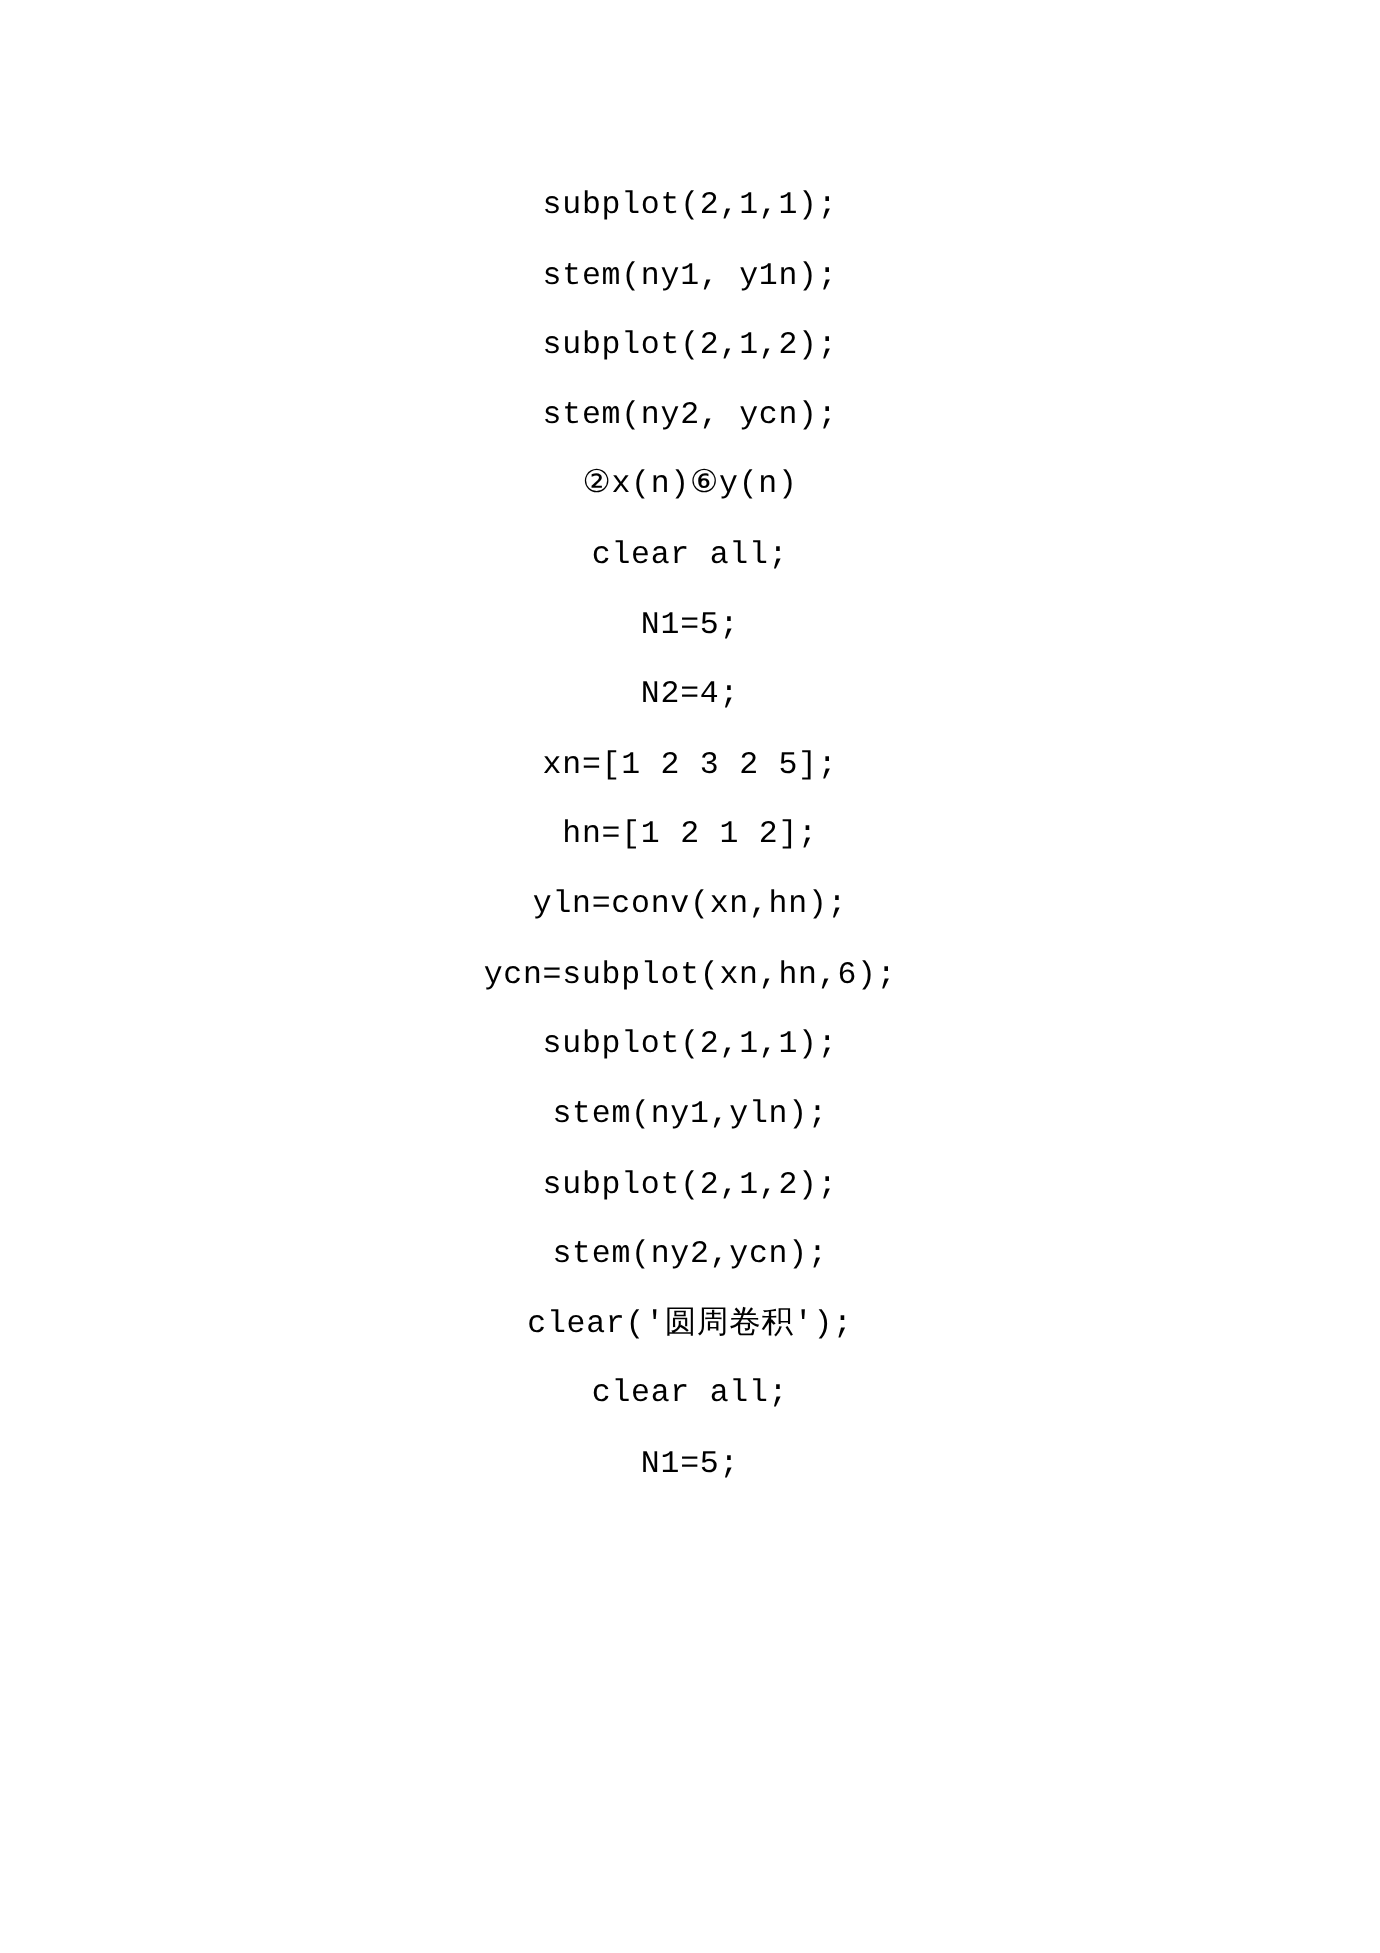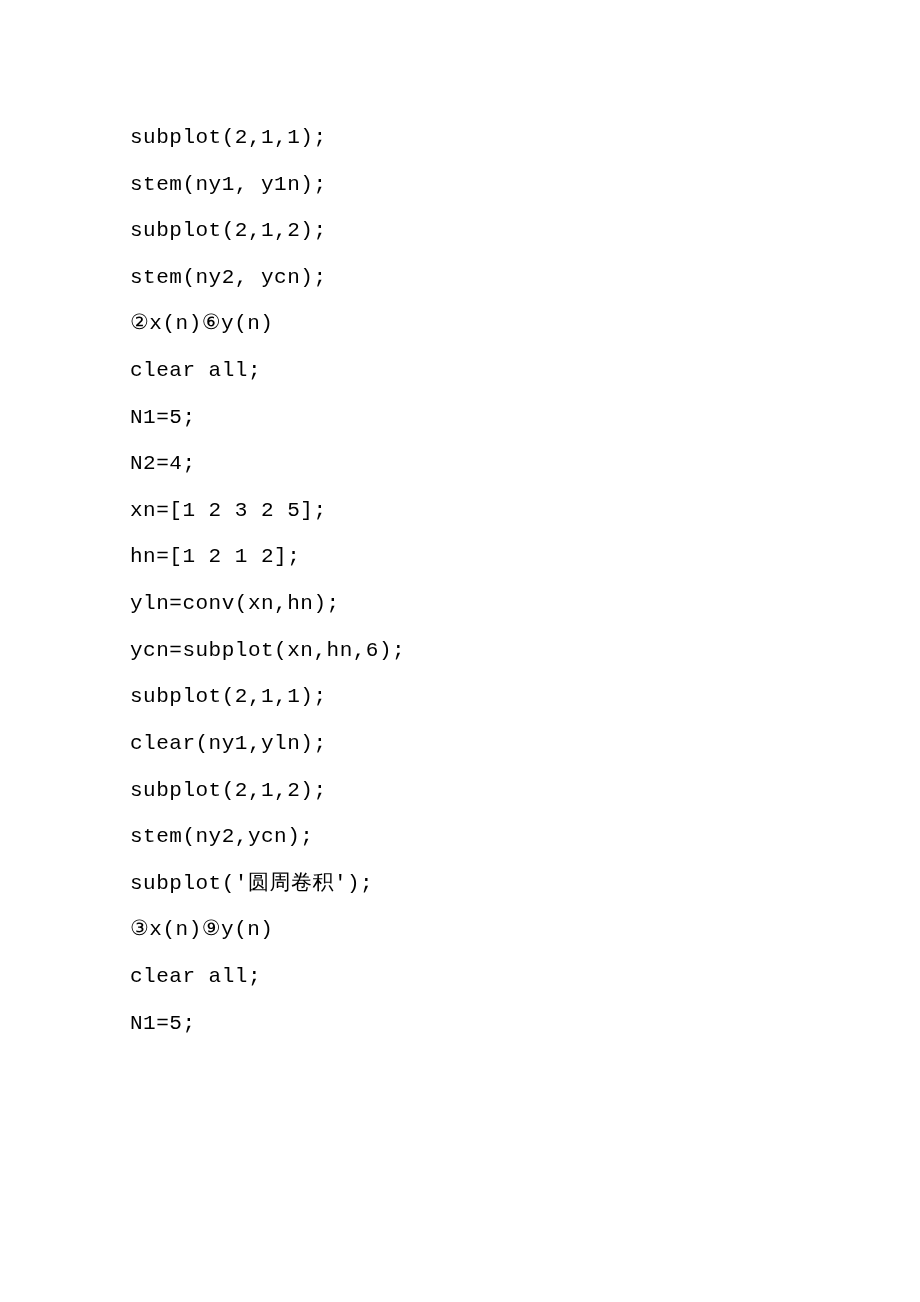--- a/index.html
+++ b/index.html
@@ -1,18 +1,19 @@
 <!DOCTYPE html>
 <html><head>
   <meta charset="utf-8">
   <style>
     * {
       margin: 0;
       padding: 0;
       box-sizing: border-box;
+      text-align: center;
     }
     body {
       background: #ffffff;
       width: 920px;
       min-height: 1302px;
       padding: 115px 130px 80px 130px;
       font-family: "SimSun", "NSimSun", "Courier New", monospace;
     }
     .code-line {
       font-size: 21px;
@@ -32,20 +33,19 @@
   <div class="code-line">stem(ny2, ycn);</div>
   <div class="code-line">②x(n)⑥y(n)</div>
   <div class="code-line">clear all;</div>
   <div class="code-line">N1=5;</div>
   <div class="code-line">N2=4;</div>
   <div class="code-line">xn=[1 2 3 2 5];</div>
   <div class="code-line">hn=[1 2 1 2];</div>
   <div class="code-line">yln=conv(xn,hn);</div>
   <div class="code-line">ycn=subplot(xn,hn,6);</div>
   <div class="code-line">subplot(2,1,1);</div>
-  <div class="code-line">clear(ny1,yln);</div>
+  <div class="code-line">stem(ny1,yln);</div>
   <div class="code-line">subplot(2,1,2);</div>
   <div class="code-line">stem(ny2,ycn);</div>
-  <div class="code-line">subplot('圆周卷积');</div>
-  <div class="code-line">③x(n)⑨y(n)</div>
+  <div class="code-line">clear('圆周卷积');</div>
   <div class="code-line">clear all;</div>
   <div class="code-line">N1=5;</div>
 </div>
 
 </body></html>

